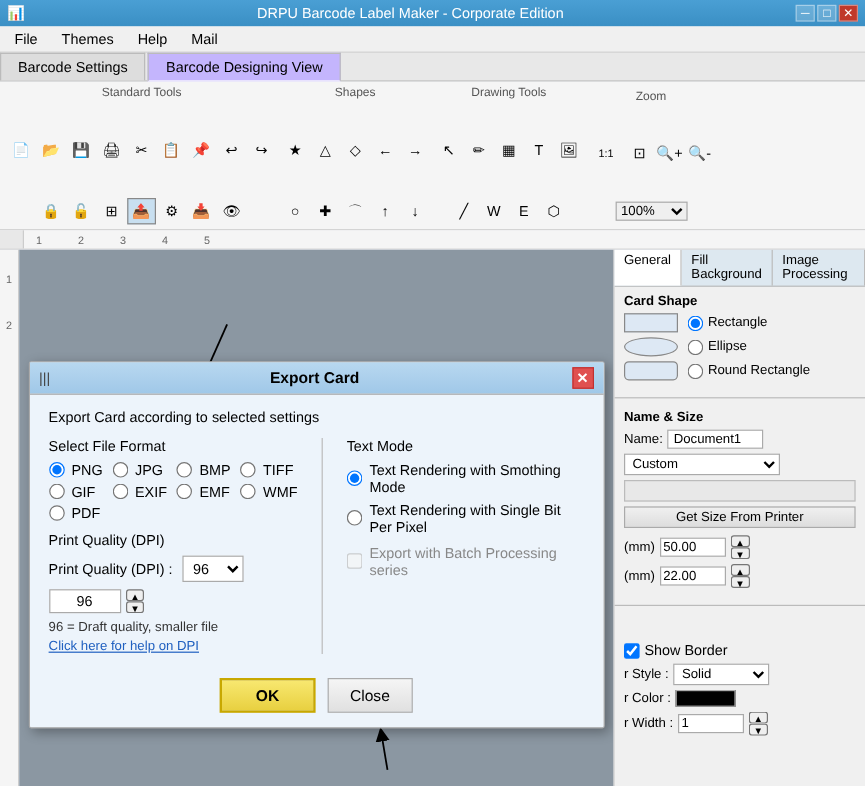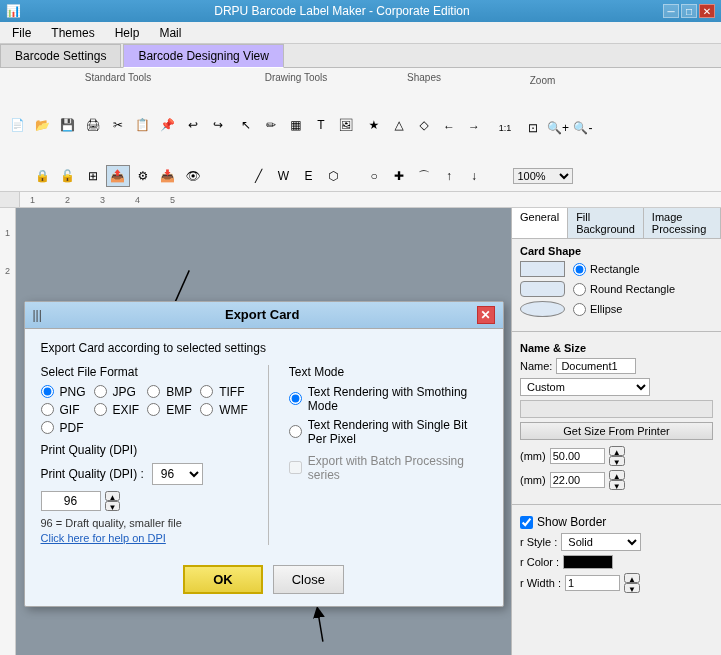--- a/index.html
+++ b/index.html
@@ -138,51 +138,51 @@
       <button class="tb-btn">🔓</button>
       <button class="tb-btn">⊞</button>
       <button class="tb-btn active">📤</button>
       <button class="tb-btn">⚙</button>
       <button class="tb-btn">📥</button>
       <button class="tb-btn">👁</button>
     </div>
   </div>
 
   <div class="toolbar-section">
+    <span class="toolbar-label">Shapes</span>
+    <div class="tb-row">
+      <button class="tb-btn">★</button>
+      <button class="tb-btn">△</button>
+      <button class="tb-btn">◇</button>
+      <button class="tb-btn">←</button>
+      <button class="tb-btn">→</button>
+    </div>
+    <div class="tb-row">
+      <button class="tb-btn">○</button>
+      <button class="tb-btn">✚</button>
+      <button class="tb-btn">⌒</button>
+      <button class="tb-btn">↑</button>
+      <button class="tb-btn">↓</button>
+    </div>
+  </div>
+
+  <div class="toolbar-section">
     <span class="toolbar-label">Drawing Tools</span>
     <div class="tb-row">
       <button class="tb-btn">↖</button>
       <button class="tb-btn">✏</button>
       <button class="tb-btn">▦</button>
       <button class="tb-btn">T</button>
       <button class="tb-btn">🖼</button>
     </div>
     <div class="tb-row">
       <button class="tb-btn">╱</button>
       <button class="tb-btn">W</button>
       <button class="tb-btn">E</button>
       <button class="tb-btn">⬡</button>
-    </div>
-  </div>
-
-  <div class="toolbar-section">
-    <span class="toolbar-label">Shapes</span>
-    <div class="tb-row">
-      <button class="tb-btn">★</button>
-      <button class="tb-btn">△</button>
-      <button class="tb-btn">◇</button>
-      <button class="tb-btn">←</button>
-      <button class="tb-btn">→</button>
-    </div>
-    <div class="tb-row">
-      <button class="tb-btn">○</button>
-      <button class="tb-btn">✚</button>
-      <button class="tb-btn">⌒</button>
-      <button class="tb-btn">↑</button>
-      <button class="tb-btn">↓</button>
     </div>
   </div>
 
   <div class="toolbar-section">
     <span class="toolbar-label">Zoom</span>
     <div class="tb-row">
       <button class="tb-btn" style="font-size:9px; width:30px;">1:1</button>
       <button class="tb-btn">⊡</button>
       <button class="tb-btn">🔍+</button>
       <button class="tb-btn">🔍-</button>
@@ -358,31 +358,31 @@
       <div class="panel-section">
         <div class="panel-section-title">Card Shape</div>
         <div style="display:flex; gap:8px; align-items:center; margin-bottom:4px;">
           <div class="shape-preview"></div>
           <div class="radio-item">
             <input type="radio" name="cardshape" checked="" style="">
             <span>Rectangle</span>
           </div>
         </div>
         <div style="display:flex; gap:8px; align-items:center; margin-bottom:4px;">
+          <div class="shape-preview ellipse"></div>
+          <div class="radio-item">
+            <input type="radio" name="cardshape" style="">
+            <span>Ellipse</span>
+          </div>
+        </div>
+        <div style="display:flex; gap:8px; align-items:center; margin-bottom:4px;">
           <div class="shape-preview rounded"></div>
           <div class="radio-item">
             <input type="radio" name="cardshape" style="">
             <span>Round Rectangle</span>
-          </div>
-        </div>
-        <div style="display:flex; gap:8px; align-items:center; margin-bottom:4px;">
-          <div class="shape-preview ellipse"></div>
-          <div class="radio-item">
-            <input type="radio" name="cardshape" style="">
-            <span>Ellipse</span>
           </div>
         </div>
       </div>
 
       <div class="separator"></div>
 
       <div class="panel-section">
         <div class="panel-section-title">Name &amp; Size</div>
         <div class="panel-field">
           <span>Name:</span>
@@ -411,21 +411,21 @@
           <div style="display:flex;flex-direction:column;">
             <button style="height:10px;font-size:8px;padding:0 2px;cursor:pointer;">▲</button>
             <button style="height:10px;font-size:8px;padding:0 2px;cursor:pointer;">▼</button>
           </div>
         </div>
       </div>
 
       <div class="separator"></div>
 
       <div class="panel-section">
-        <div style="display:flex; align-items:center; gap:4px; margin-bottom:4px;">
+        <div style="display:flex; align-items:center; gap:4px; margin-bottom:4px;margin-top:20px;">
           <input type="checkbox" checked="" style="">
           <span>Show Border</span>
         </div>
         <div class="panel-field">
           <span>r Style :</span>
           <select class="panel-select" style="width:80px;">
             <option>Solid</option>
             <option>Dashed</option>
           </select>
         </div>

